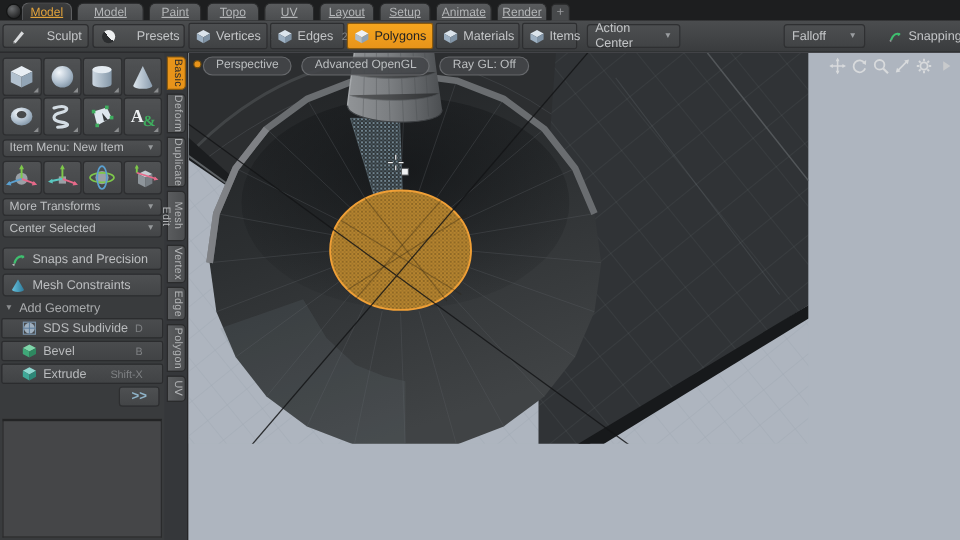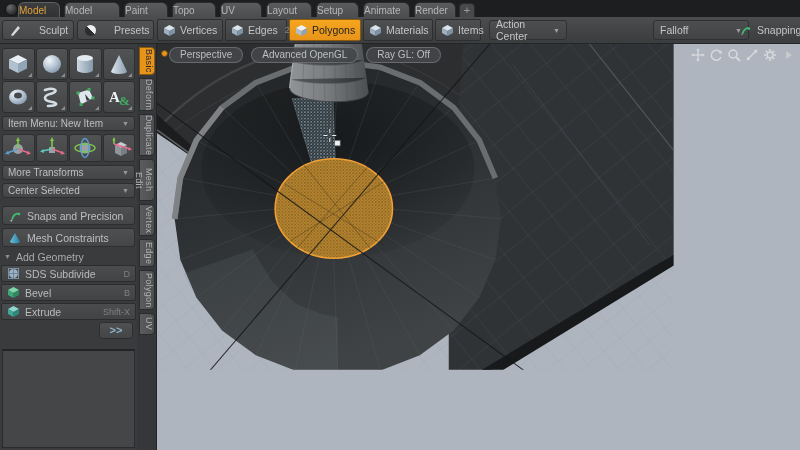--- a/index.html
+++ b/index.html
@@ -3,23 +3,23 @@
 <meta charset="utf-8">
 <style>
   html,body{margin:0;padding:0;background:#1d1e1f;}
   body{font-family:"Liberation Sans",sans-serif;-webkit-font-smoothing:antialiased;}
   #app{position:relative;width:800px;height:450px;overflow:hidden;background:#3a3c3e;}
 
   
   #tabbar{position:absolute;left:0;top:0;width:800px;height:17px;background:#1d1e1f;border-bottom:1px solid #0c0d0d;}
   .orb{position:absolute;left:5px;top:3px;width:11px;height:11px;border-radius:50%;
        background:radial-gradient(circle at 35% 30%,#6a6c6e,#2a2b2c 70%);border:1px solid #141515;}
-  .ttab{position:absolute;top:2px;height:15px;line-height:15px;text-align:left;font-size:10px;color:#b4b6b8;
+  .ttab{position:absolute;top:2px;height:15px;line-height:15px;text-align:center;font-size:10px;color:#b4b6b8;
         background:linear-gradient(#5a5c5e,#4b4d4f);border:1px solid #2a2b2c;border-bottom:none;
-        border-radius:6px 6px 0 0;box-sizing:border-box;}
+        border-radius:6px 6px 0 0;box-sizing:border-box;text-decoration:underline;}
   .ttab.active{background:linear-gradient(#3c3d3e,#313233);color:var(--tab-text-orange,#e2a33c);border-color:#5e5f61;}
   .ttab-plus{position:absolute;top:3px;height:13px;line-height:13px;width:14px;text-align:center;
         font-size:11px;color:#9a9c9e;background:#47494b;border-radius:4px 4px 0 0;border:1px solid #2a2b2c;}
 
   
   #toolbar{position:absolute;left:0;top:17px;width:800px;height:27px;
            background:linear-gradient(#4b4d4f,#3a3c3e);border-bottom:1px solid #252627;box-sizing:border-box;}
   .tbtn{position:absolute;top:3px;height:20px;line-height:18px;font-size:10.5px;color:#c3c5c7;
         background:linear-gradient(#525456,#464849);border:1px solid #2d2e30;border-radius:3px;
         box-sizing:border-box;display:flex;align-items:center;padding:0 6px;gap:17px;}
@@ -44,21 +44,21 @@
   .prim{height:32px;background:linear-gradient(#505254,#434547);border:1px solid #2d2e30;border-radius:3px;
         box-sizing:border-box;display:flex;align-items:center;justify-content:center;position:relative;}
   .prim:after{content:"";position:absolute;right:2px;bottom:2px;border-left:4px solid transparent;border-bottom:4px solid #8b8d8f;}
   .gizgrid{position:absolute;left:2px;top:90px;width:133px;display:grid;grid-template-columns:repeat(4,1fr);gap:1px;}
   .giz{height:28px;background:linear-gradient(#505254,#434547);border:1px solid #2d2e30;border-radius:3px;
        box-sizing:border-box;display:flex;align-items:center;justify-content:center;}
   .sechead{position:absolute;left:0;width:137px;color:#a9abad;font-size:10.5px;display:flex;align-items:center;gap:5px;padding-left:4px;box-sizing:border-box;}
   .sechead .tri{font-size:7px;color:#8b8d8f;}
   .toolrow{position:absolute;left:1px;width:135px;height:17px;background:linear-gradient(#4a4c4e,#414345);
         border:1px solid #2b2c2e;border-radius:2px;box-sizing:border-box;color:#b9bbbd;font-size:10.5px;
-        display:flex;align-items:center;padding:0 5px;gap:5px;}
+        display:flex;align-items:center;padding:0 16px;gap:5px;}
   .toolrow .key{color:#7e8083;font-size:9px;margin-left:auto;}
   #expandbtn{position:absolute;right:4px;top:278px;width:34px;height:17px;background:linear-gradient(#4e5052,#434547);
         border:1px solid #2d2e30;border-radius:3px;box-sizing:border-box;color:#8fb3c8;font-size:11px;font-weight:bold;
         text-align:center;line-height:15px;}
   #bottompanel{position:absolute;left:2px;top:305px;width:133px;height:99px;background:#454648;
         border:1px solid #2a2b2c;border-top:2px solid #232425;box-sizing:border-box;}
 
   
   #vtabs{position:absolute;left:137px;top:44px;width:20px;height:406px;background:#35373a;border-right:1px solid #232425;box-sizing:border-box;}
   .vtab{position:absolute;left:2px;width:16px;background:linear-gradient(90deg,#5a5c5e,#4c4e50);
@@ -158,21 +158,21 @@
           <polygon points="12,4 6.5,7 6.5,12 12,9" fill="#8093a5"></polygon>
         </svg>
       <span>Items</span>
         <span class="num">5</span>
     </div>
 
     <div class="drop" style="left:489px;width:78px;">
       <span>Action Center</span>
         <span class="arr">▼</span>
     </div>
-    <div class="drop" style="left:653px;width:96px;justify-content:flex-start;">
+    <div class="drop" style="left:653px;width:68px;justify-content:flex-start;">
       <span>Falloff</span>
         <span class="arr">▼</span>
     </div>
     <div class="drop" style="left:733px;width:65px;border:none;background:none;">
       <svg class="cubeicon" viewBox="0 0 13 13">
           <path d="M2,10 l2,-1 -0.4,2.2 Z" fill="#9a9c9e"></path>
           <path d="M3.5,9.5 C5,5 8,3.5 11,4.5" stroke="#3fbf6f" stroke-width="1.8" fill="none"></path>
           <path d="M11.5,4.8 l-2.8,-1.6 0.6,3 Z" fill="#3fbf6f"></path>
         </svg>
       <span>Snapping</span>

